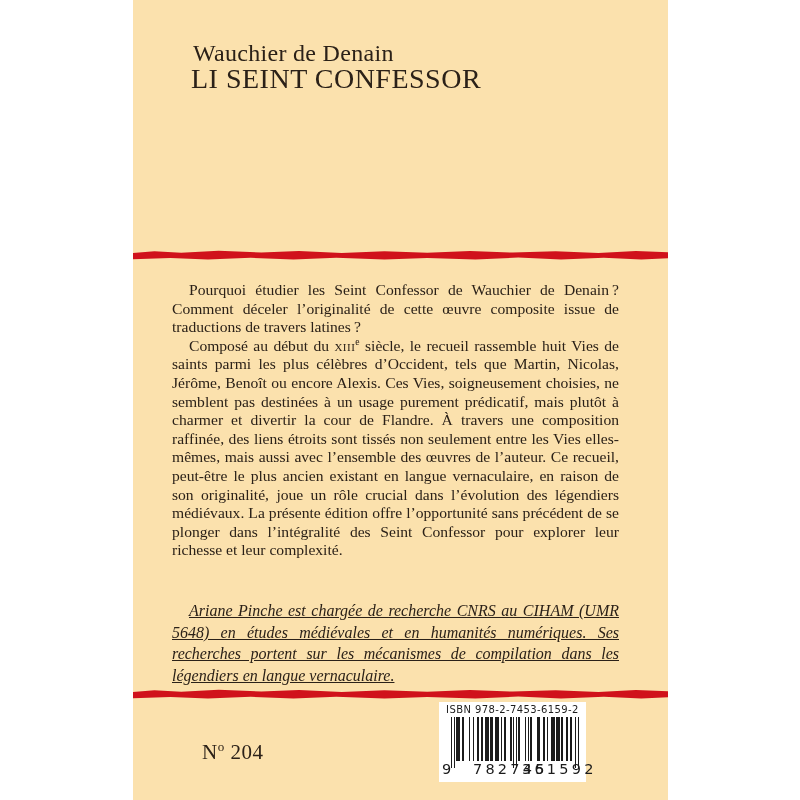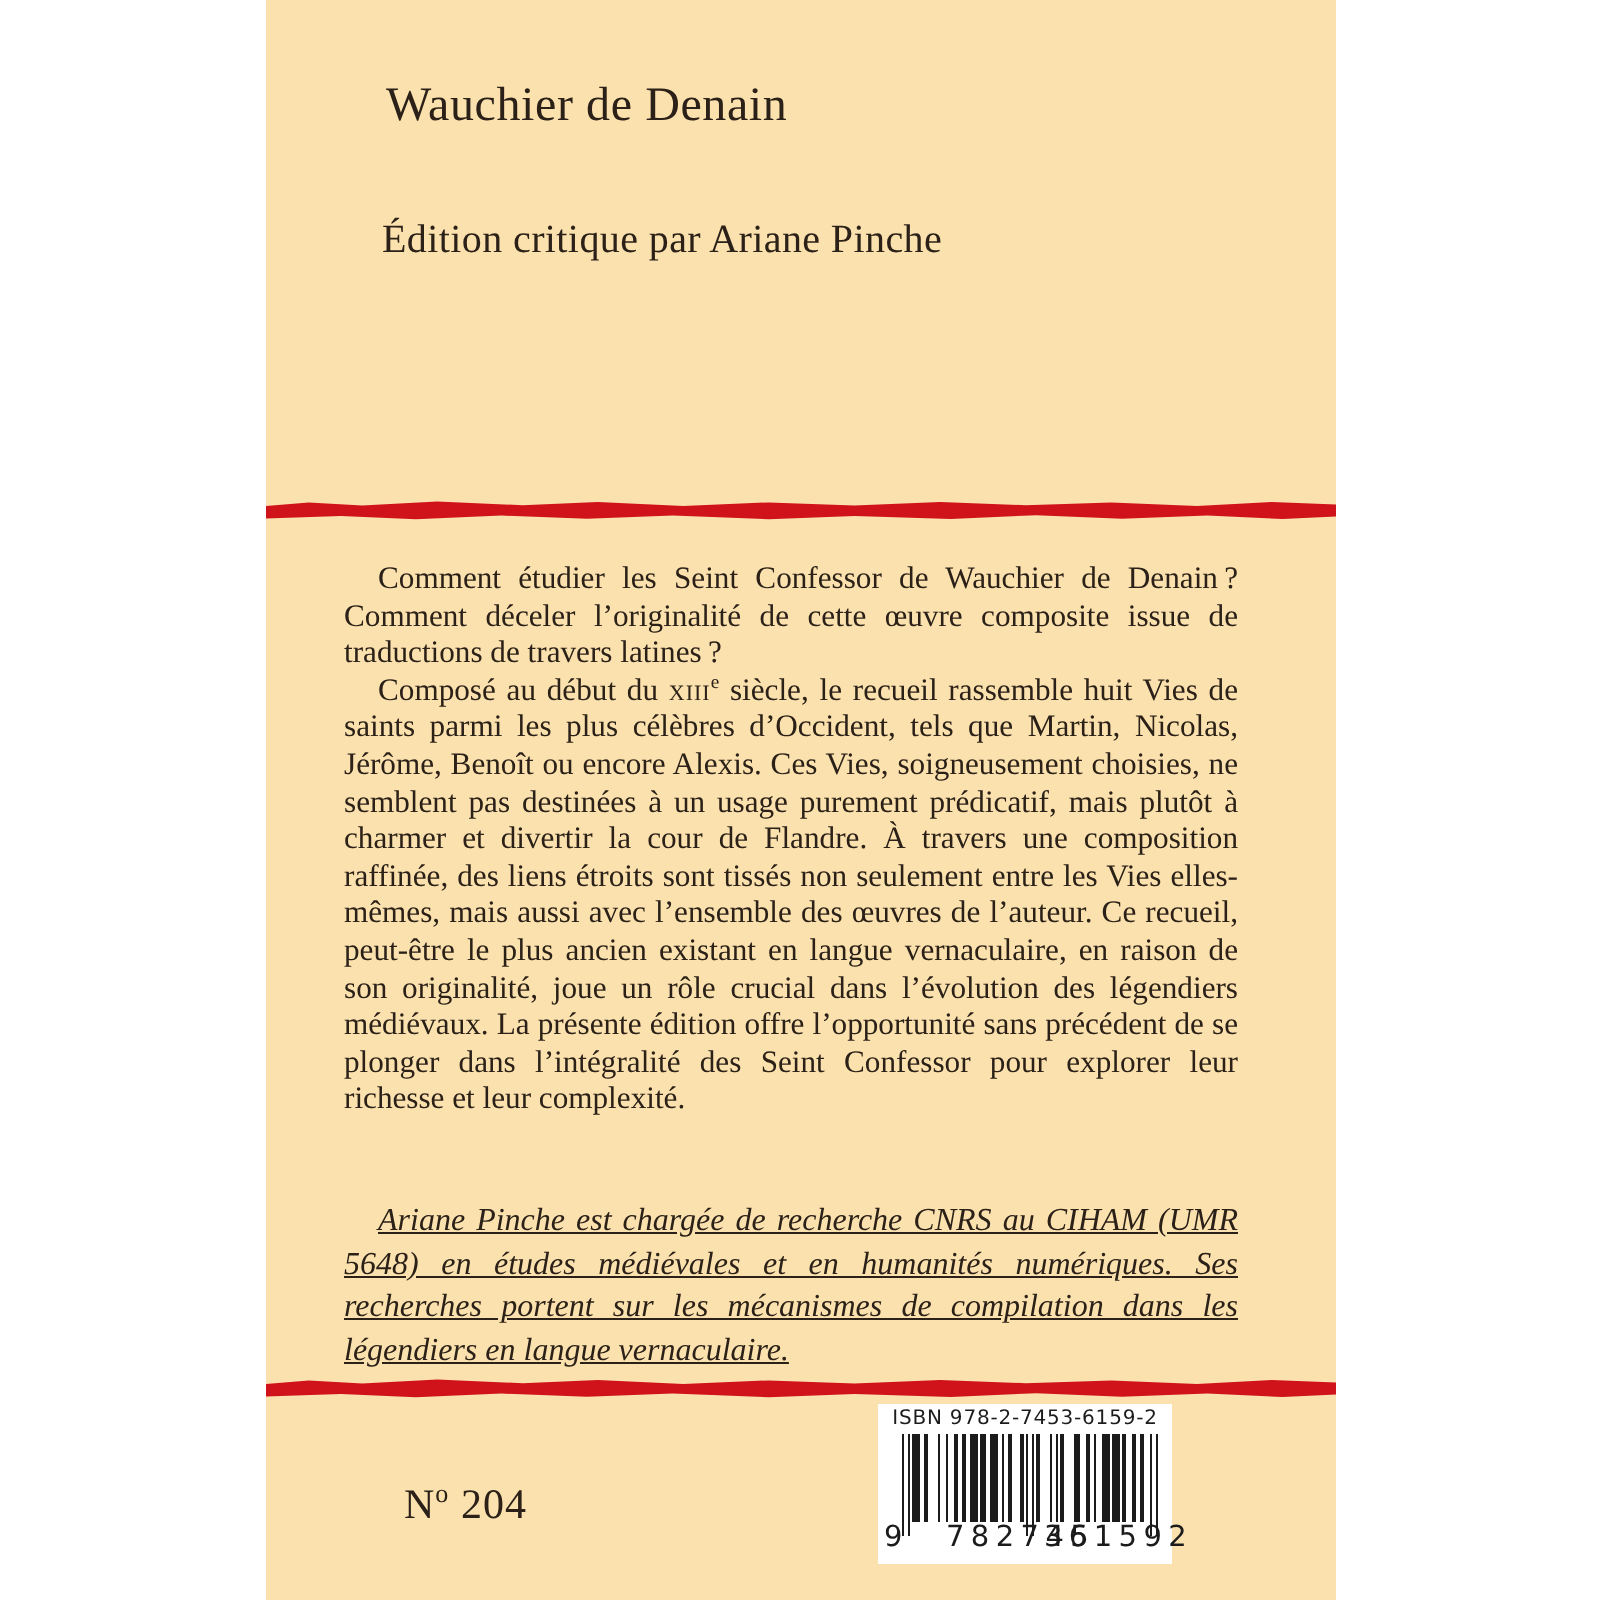--- a/index.html
+++ b/index.html
@@ -36,27 +36,27 @@
   .digit-group-2{position:absolute;left:83px;top:0;letter-spacing:3.2px;}
 </style>
 </head>
 <body>
 
 <div class="stage">
   <div class="cover">
 
     <div class="author-line">Wauchier de Denain</div>
 
+    <h1 class="book-title">LI SEINT CONFESSOR</h1>
 
-    <div class="edition-line">Édition critique par Ariane Pinche</div>
 
     <div class="red-rule rule-top"></div>
 
     <div class="blurb">
-      <p><span>Comment étudier les </span><span class="seg-italic">Seint Confessor</span><span> de Wauchier de Denain ? Comment déceler l’originalité de cette œuvre composite issue de traductions de travers latines ?</span></p>
+      <p><span>Pourquoi étudier les </span><span class="seg-italic">Seint Confessor</span><span> de Wauchier de Denain ? Comment déceler l’originalité de cette œuvre composite issue de traductions de travers latines ?</span></p>
       <p><span>Composé au début du </span><span class="seg-smallcaps">xiii</span><span class="seg-sup">e</span><span> siècle, le recueil rassemble huit Vies de saints parmi les plus célèbres d’Occident, tels que Martin, Nicolas, Jérôme, Benoît ou encore Alexis. Ces Vies, soigneusement choisies, ne semblent pas destinées à un usage purement prédicatif, mais plutôt à charmer et divertir la cour de Flandre. À travers une composition raffinée, des liens étroits sont tissés non seulement entre les Vies elles-mêmes, mais aussi avec l’ensemble des œuvres de l’auteur. Ce recueil, peut-être le plus ancien existant en langue vernaculaire, en raison de son originalité, joue un rôle crucial dans l’évolution des légendiers médiévaux. La présente édition offre l’opportunité sans précédent de se plonger dans l’intégralité des </span><span class="seg-italic">Seint Confessor</span><span> pour explorer leur richesse et leur complexité.</span></p>
     </div>
 
     <div class="bio"><span>Ariane Pinche est chargée de recherche CNRS au CIHAM (UMR 5648) en études médiévales et en humanités numériques. Ses recherches portent sur les mécanismes de compilation dans les légendiers en langue vernaculaire.</span></div>
 
     <div class="red-rule rule-bottom"></div>
 
     <div class="series-number"><span>N</span><span class="seg-sup">o</span><span> 204</span></div>
 
     <div class="barcode-box">

